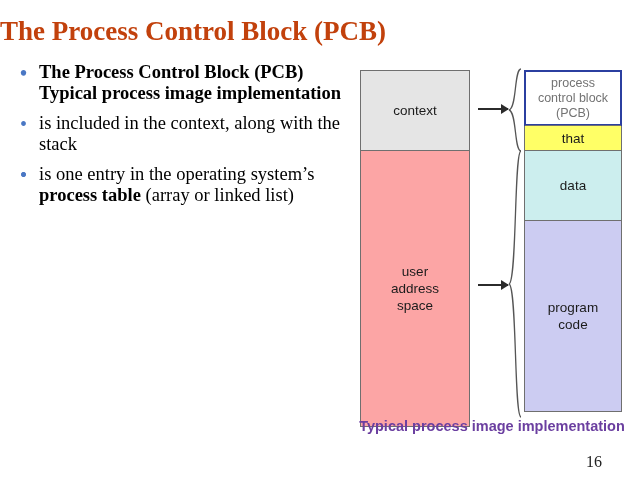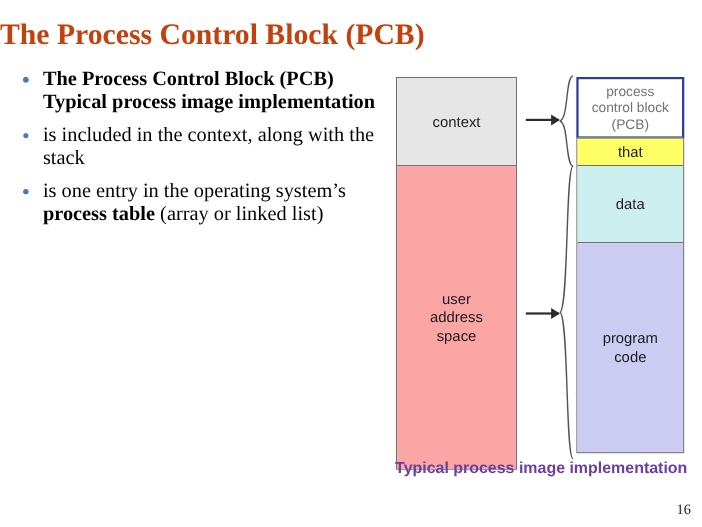--- a/index.html
+++ b/index.html
@@ -137,23 +137,23 @@
     left:356px;top:418px;
     width:272px;
     text-align:center;
     font-family:"Liberation Sans", sans-serif;
     font-size:14.5px;
     font-weight:bold;
     color:#6b3fa0;
   }
   .pagenum{
     position:absolute;
-    right:10px;bottom:8px;
+    right:36px;bottom:8px;
     font-family:"Liberation Serif", serif;
-    font-size:13px;
+    font-size:16px;
     color:#222222;
   }
 </style>
 </head>
 <body>
 
 <div class="slide-title">The Process Control Block (PCB)</div>
 
 <div class="bullets">
 

